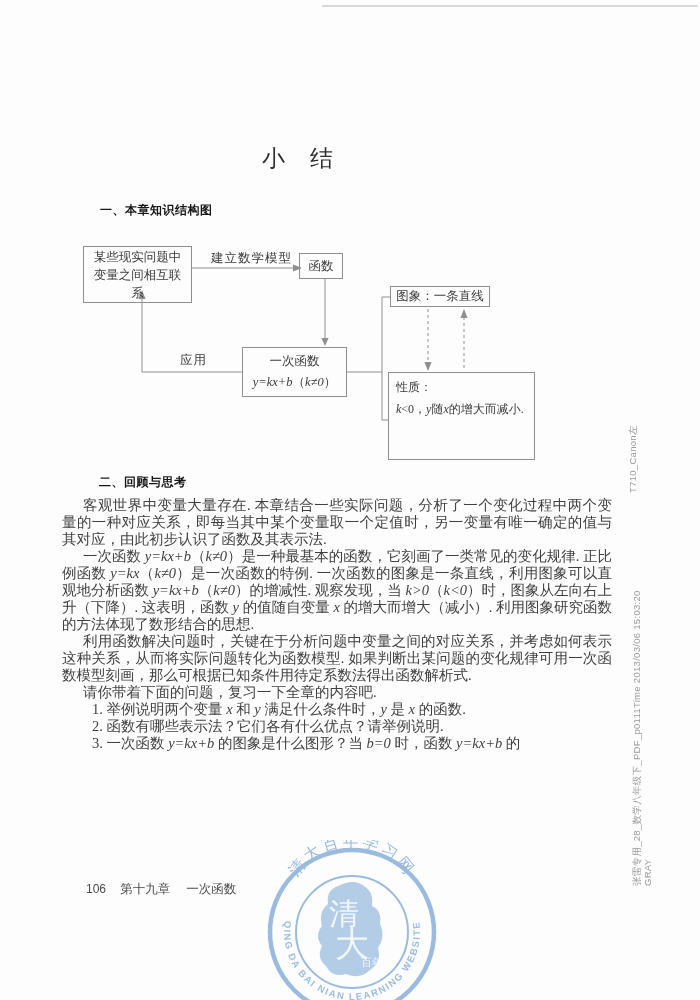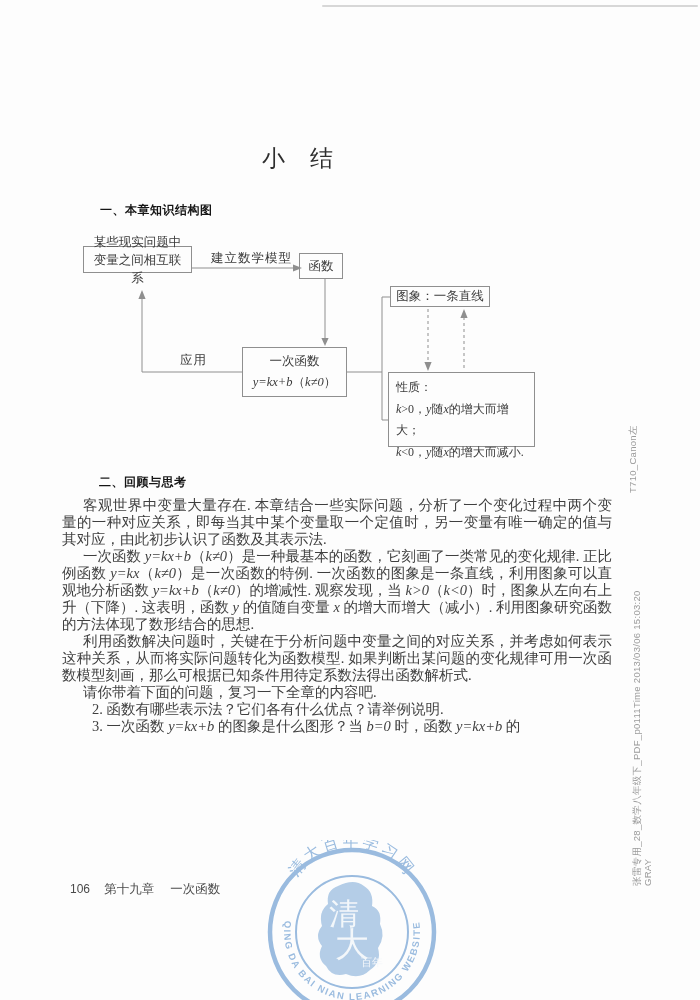--- a/index.html
+++ b/index.html
@@ -20,41 +20,41 @@
   }
   #sec1-heading{left:100px;top:202px;}
   
   svg.layer{left:0;top:0;pointer-events:none;z-index:1;}
   .fc-box{
     border:1px solid #8f8f8f;background:transparent;z-index:2;
     display:flex;flex-direction:column;justify-content:center;align-items:center;
     font-size:12.5px;color:#3a3a3a;line-height:18px;text-align:center;
     box-sizing:border-box;
   }
-  #fc-box-problem{left:83px;top:246px;width:109px;height:27px;padding:2px 4px;}
+  #fc-box-problem{left:83px;top:246px;width:109px;height:57px;padding:2px 4px;}
   #fc-box-function{left:299px;top:253px;width:44px;height:26px;}
   #fc-box-linear{left:242px;top:347px;width:105px;height:50px;line-height:21px;}
   #fc-box-graph{left:390px;top:286px;width:100px;height:21px;line-height:19px;}
   #fc-box-props{
-    left:388px;top:372px;width:147px;height:75px;z-index:2;
+    left:388px;top:372px;width:147px;height:88px;z-index:2;
     border:1px solid #8f8f8f;box-sizing:border-box;padding:4px 7px;
     font-size:12px;color:#3a3a3a;line-height:21.5px;text-align:left;
   }
   .fc-label{font-size:12.5px;color:#3a3a3a;z-index:2;letter-spacing:1px;}
   #fc-label-model{left:211px;top:250px;}
   #fc-label-apply{left:180px;top:352px;}
   .math{font-style:italic;font-family:"Liberation Serif","DejaVu Serif",serif;}
   
   #review-block{left:62px;top:474px;width:550px;z-index:2;}
   #sec2-heading{margin:0 0 6px 37px;}
   .para{margin:0;font-size:14.5px;line-height:17px;color:#3f3f3f;
         text-align:justify;text-indent:21px;}
   .para.q{text-indent:30px;text-align:left;}
   
-  #footer{left:70px;top:881px;font-size:12.5px;color:#4a4a4a;z-index:2;}
+  #footer{left:86px;top:881px;font-size:12.5px;color:#4a4a4a;z-index:2;}
   #footer .pgnum{font-family:"Liberation Sans","DejaVu Sans",sans-serif;font-size:12px;}
   #footer .chap{margin-left:11px;}
   #footer .chap-title{margin-left:13px;}
   
   .side-text{
     font-family:"Liberation Sans","DejaVu Sans",sans-serif;
     color:#9a9a9a;font-size:9.5px;line-height:10.5px;white-space:pre;
     transform:rotate(-90deg);transform-origin:0 0;z-index:3;letter-spacing:.3px;
   }
   #side-label{left:628px;top:493px;}
@@ -104,30 +104,30 @@
     <div>一次函数</div>
     <div><span class="math">y=kx+b</span><span>（</span><span class="math">k≠0</span><span>）</span></div>
   </div>
 
   <div class="abs fc-label" id="fc-label-apply">应用</div>
 
   <div class="abs fc-box" id="fc-box-graph">图象：一条直线</div>
 
   <div class="abs" id="fc-box-props">
     <div><span>性质：</span></div>
-    <div><span class="math">k</span><span>&gt;0，</span><span class="math">y</span><span>随</span><span class="math">x</span><span>的增大而增大；</span></div>
     <div><span class="math">k</span><span>&lt;0，</span><span class="math">y</span><span>随</span><span class="math">x</span><span>的增大而减小.</span></div>
   </div>
 
   <div class="abs" id="review-block">
     <h2 class="sec-heading" id="sec2-heading">二、回顾与思考</h2>
     <p class="para"><span>客观世界中变量大量存在. 本章结合一些实际问题，分析了一个变化过程中两个变量的一种对应关系，即每当其中某个变量取一个定值时，另一变量有唯一确定的值与其对应，由此初步认识了函数及其表示法.</span></p>
     <p class="para"><span>一次函数 </span><span class="math">y=kx+b</span><span>（</span><span class="math">k≠0</span><span>）是一种最基本的函数，它刻画了一类常见的变化规律. 正比例函数 </span><span class="math">y=kx</span><span>（</span><span class="math">k≠0</span><span>）是一次函数的特例. 一次函数的图象是一条直线，利用图象可以直观地分析函数 </span><span class="math">y=kx+b</span><span>（</span><span class="math">k≠0</span><span>）的增减性. 观察发现，当 </span><span class="math">k&gt;0</span><span>（</span><span class="math">k&lt;0</span><span>）时，图象从左向右上升（下降）. 这表明，函数 </span><span class="math">y</span><span> 的值随自变量 </span><span class="math">x</span><span> 的增大而增大（减小）. 利用图象研究函数的方法体现了数形结合的思想.</span></p>
     <p class="para"><span>利用函数解决问题时，关键在于分析问题中变量之间的对应关系，并考虑如何表示这种关系，从而将实际问题转化为函数模型. 如果判断出某问题的变化规律可用一次函数模型刻画，那么可根据已知条件用待定系数法得出函数解析式.</span></p>
     <p class="para"><span>请你带着下面的问题，复习一下全章的内容吧.</span></p>
+    <p class="para q"><span>1. 举例说明两个变量 </span><span class="math">x</span><span> 和 </span><span class="math">y</span><span> 满足什么条件时，</span><span class="math">y</span><span> 是 </span><span class="math">x</span><span> 的函数.</span></p>
     <p class="para q"><span>2. 函数有哪些表示法？它们各有什么优点？请举例说明.</span></p>
     <p class="para q"><span>3. 一次函数 </span><span class="math">y=kx+b</span><span> 的图象是什么图形？当 </span><span class="math">b=0</span><span> 时，函数 </span><span class="math">y=kx+b</span><span> 的</span></p>
   </div>
 
   <div class="abs" id="footer">
     <span class="pgnum">106</span>
     <span class="chap">第十九章</span>
     <span class="chap-title">一次函数</span>
   </div>
 

